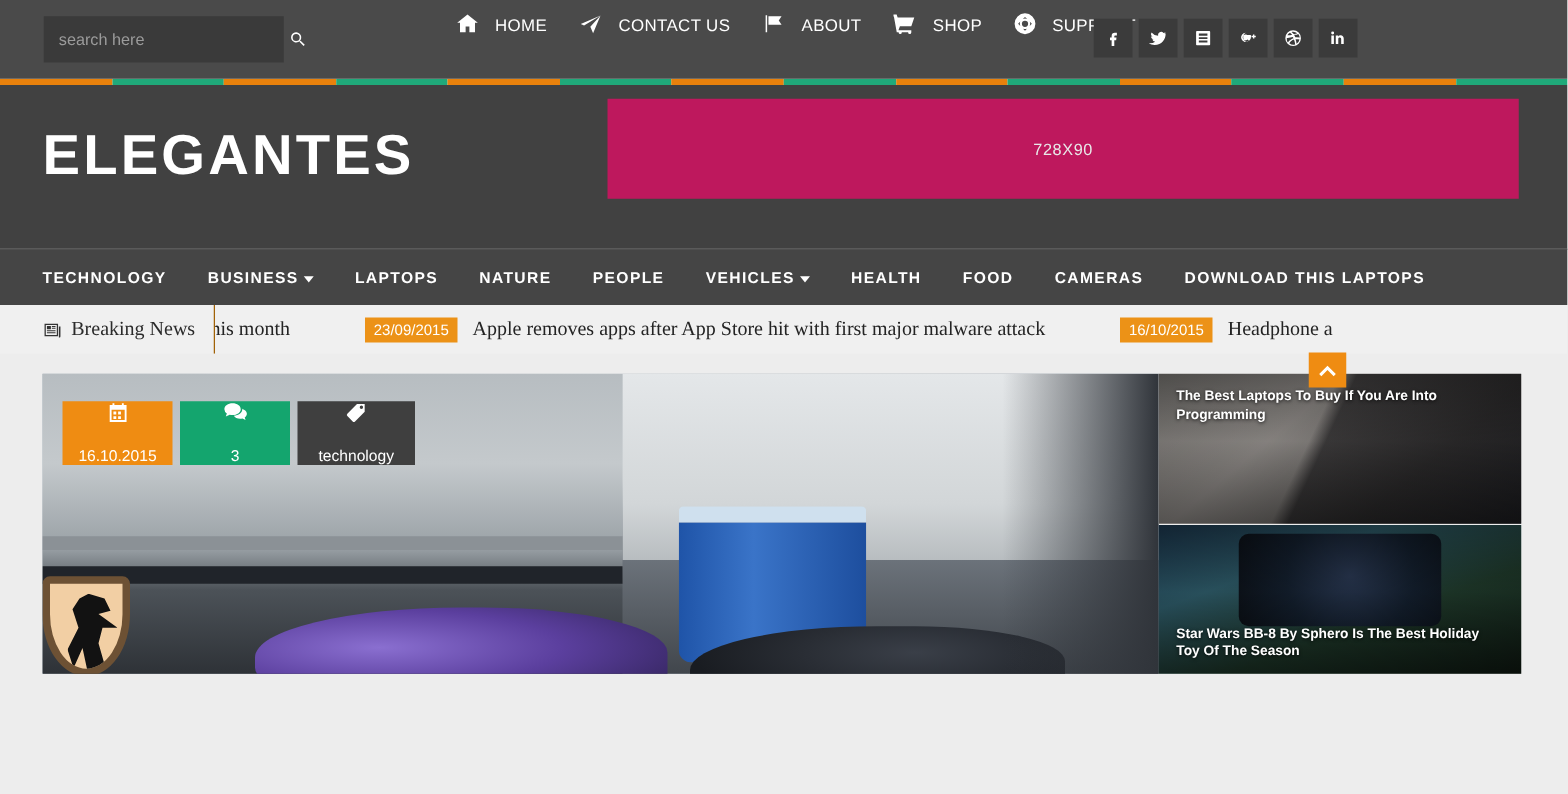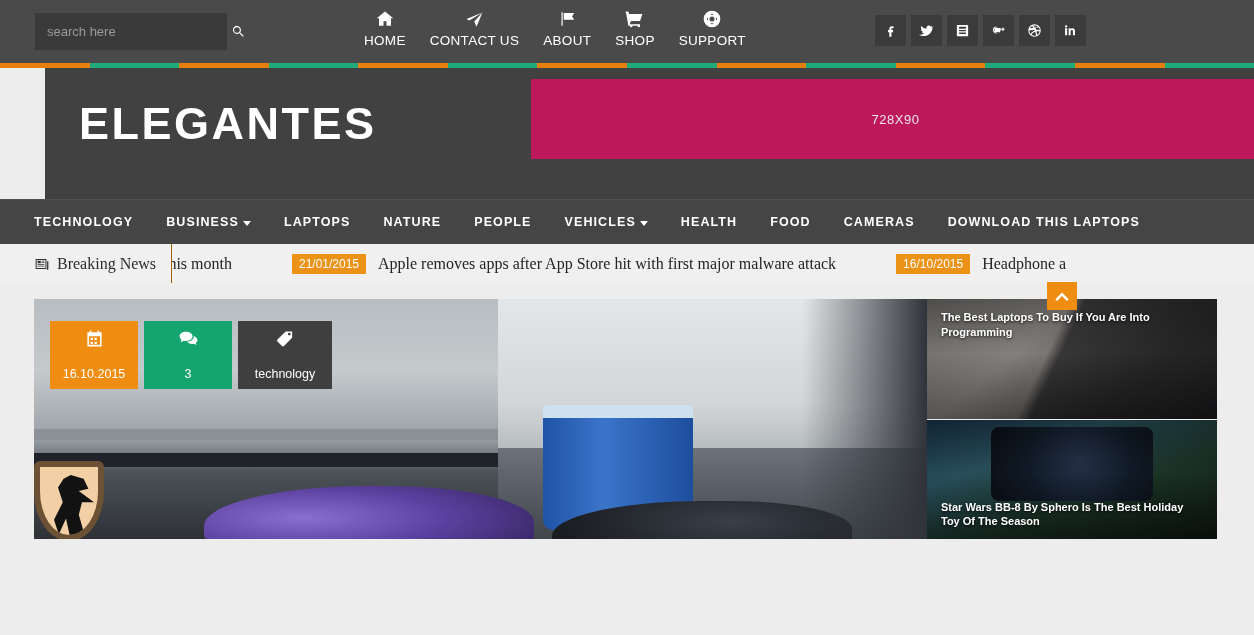--- a/index.html
+++ b/index.html
@@ -41,24 +41,25 @@
     cursor: pointer;
     display: flex; align-items: center; justify-content: center;
   }
   .search-btn svg { width: 15px; height: 15px; fill: #fff; }
 
   .topnav {
     position: absolute; left: 352px; top: 8px;
     display: flex; align-items: flex-start; gap: 0;
   }
   .topnav-item {
-    display: flex; flex-direction: column; align-items: center;
+    display: flex; flex-direction: row; align-items: center;
     padding: 0 12px;
     cursor: pointer;
     text-decoration: none;
+    gap: 12px;
   }
   .topnav-icon { height: 22px; display: flex; align-items: center; }
   .topnav-icon svg { fill: #fff; }
   .topnav-label {
     color: #fff; font-size: 13.5px;
     letter-spacing: .3px; margin-top: 3px;
     white-space: nowrap;
   }
 
   .social {
@@ -75,21 +76,20 @@
 
   
   .stripe { height: 5px; display: flex; width: 100%; }
   .stripe span { flex: 1 1 0; height: 5px; }
 
   
   .band {
     height: 131px;
     background: #414141;
     position: relative;
-    margin-left: 45px;
   }
   .logo {
     position: absolute; left: 34px; top: 30px;
     color: #fff;
     font-size: 45px;
     font-weight: bold;
     letter-spacing: 2.5px;
     font-family: "Liberation Sans", sans-serif;
   }
   .ad {
@@ -240,21 +240,21 @@
     position: absolute; right: 0; top: 0; width: 14%; height: 100%;
     background: linear-gradient(to left,#30343a,rgba(48,52,58,0));
   }
 
   .badges {
     position: absolute; left: 16px; top: 22px;
     display: flex; gap: 6px;
     z-index: 4;
   }
   .badge {
-    width: 88px; height: 68px;
+    width: 88px; height: 51px;
     display: flex; flex-direction: column;
     align-items: center; justify-content: center;
     gap: 19px;
     cursor: pointer;
   }
   .badge svg { fill: #fff; }
   .badge-text { color: #fff; font-size: 12.5px; }
   .badge-date { background: #ef8c12; }
   .badge-comments { background: #14a56e; }
   .badge-tag { background: #3f3f3f; width: 94px; }
@@ -505,21 +505,21 @@
       <path d="M2 3h17v16H2V3zm1.6 1.6v12.8h13.8V4.6H3.6zM5 6h5v4H5V6zm6.2 0h4.6v1.2h-4.6V6zm0 2.3h4.6v1.2h-4.6V8.3zM5 11.4h10.8v1.2H5v-1.2zm0 2.4h10.8V15H5v-1.2zM20 6.5h2V19a1.5 1.5 0 0 1-2 1.4V6.5z"></path>
     </svg>
     <span class="ticker-head-label">Breaking News</span>
   </div>
   <div class="ticker-track">
     <div class="ticker-items" id="ticker-items">
         <div class="ticker-item">
           <span class="ticker-title">aromecast this month</span>
         </div>
         <div class="ticker-item">
-          <span class="ticker-date">21/01/2015</span>
+          <span class="ticker-date">23/09/2015</span>
           <span class="ticker-title">Apple removes apps after App Store hit with first major malware attack</span>
         </div>
         <div class="ticker-item">
           <span class="ticker-date">16/10/2015</span>
           <span class="ticker-title">Headphone a</span>
         </div>
       </div>
   </div>
 </div>
 

